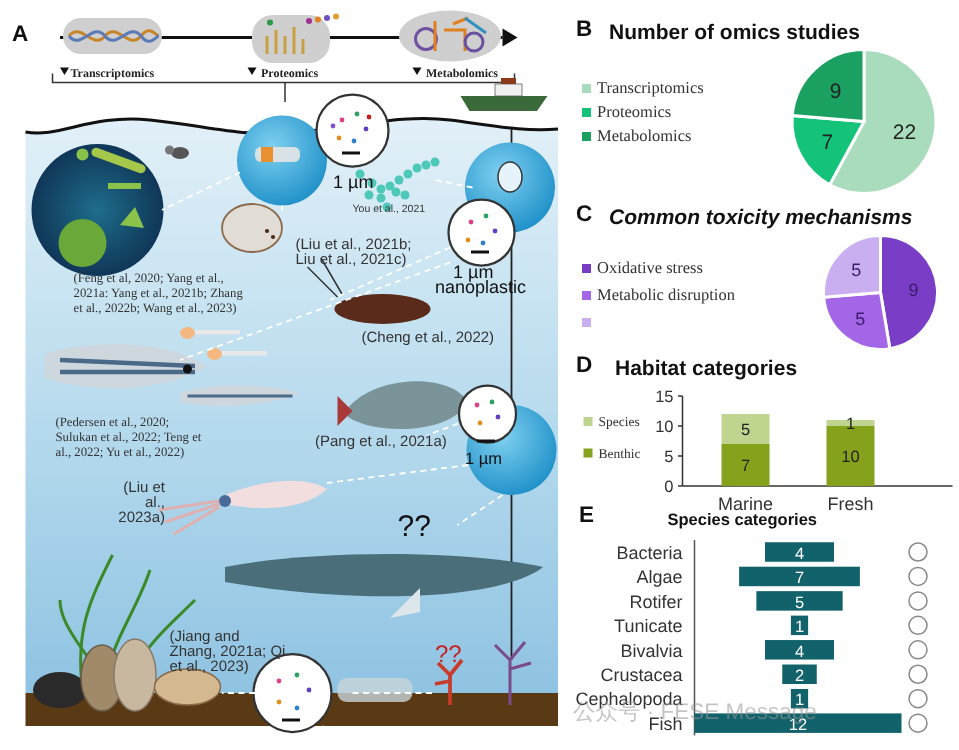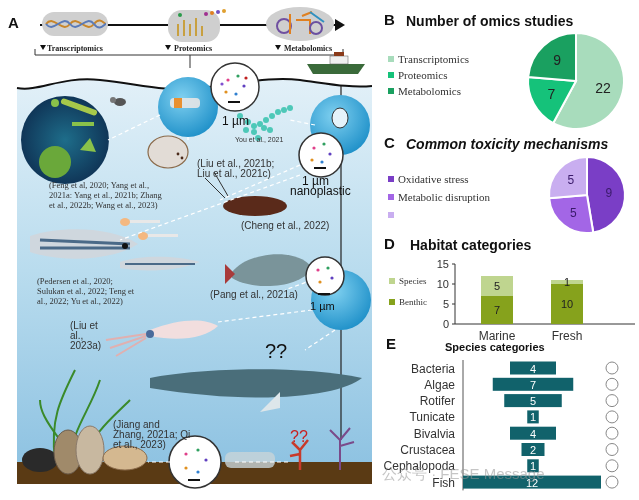--- a/index.html
+++ b/index.html
@@ -252,21 +252,21 @@
 
 <div class="abs" style="left:265px;top:340px;font-size:20px;color:#111;">??</div>
 <div class="abs" style="left:290px;top:428px;font-size:16px;color:#c82020;">??</div>
 
 <div class="abs cite" style="left:20px;top:180px;width:115px;margin-left:29px;">(Feng et al, 2020; Yang et al., 2021a: Yang et al., 2021b; Zhang et al., 2022b; Wang et al., 2023)</div>
 <div class="abs cite-sans" style="left:235px;top:135px;font-size:7px;">You et al., 2021</div>
 <div class="abs cite-sans" style="left:197px;top:159px;width:80px;">(Liu et al., 2021b; Liu et al., 2021c)</div>
 <div class="abs cite-sans" style="left:225px;top:221px;padding-left:16px;">(Cheng et al., 2022)</div>
 <div class="abs cite" style="left:37px;top:276px;width:100px;">(Pedersen et al., 2020; Sulukan et al., 2022; Teng et al., 2022; Yu et al., 2022)</div>
 <div class="abs cite-sans" style="left:210px;top:290px;">(Pang et al., 2021a)</div>
-<div class="abs cite-sans" style="left:70px;top:321px;width:40px;">(Liu et al., 2023a)</div>
+<div class="abs cite-sans" style="left:70px;top:321px;width:40px;text-align:right;">(Liu et al., 2023a)</div>
 <div class="abs cite-sans" style="left:113px;top:420px;width:80px;">(Jiang and Zhang, 2021a; Qi et al., 2023)</div>
 
 <div class="abs panel-letter" style="left:384px;top:11px;">B</div>
 <div class="abs panel-title" style="left:406px;top:13px;">Number of omics studies</div>
 <div class="abs legend" style="left:388px;top:51px;">
   <div class="legend-row">
       <span class="legend-sw" style="background:#a8dcbc"></span>
       <span>Transcriptomics</span>
     </div>
   <div class="legend-row">

